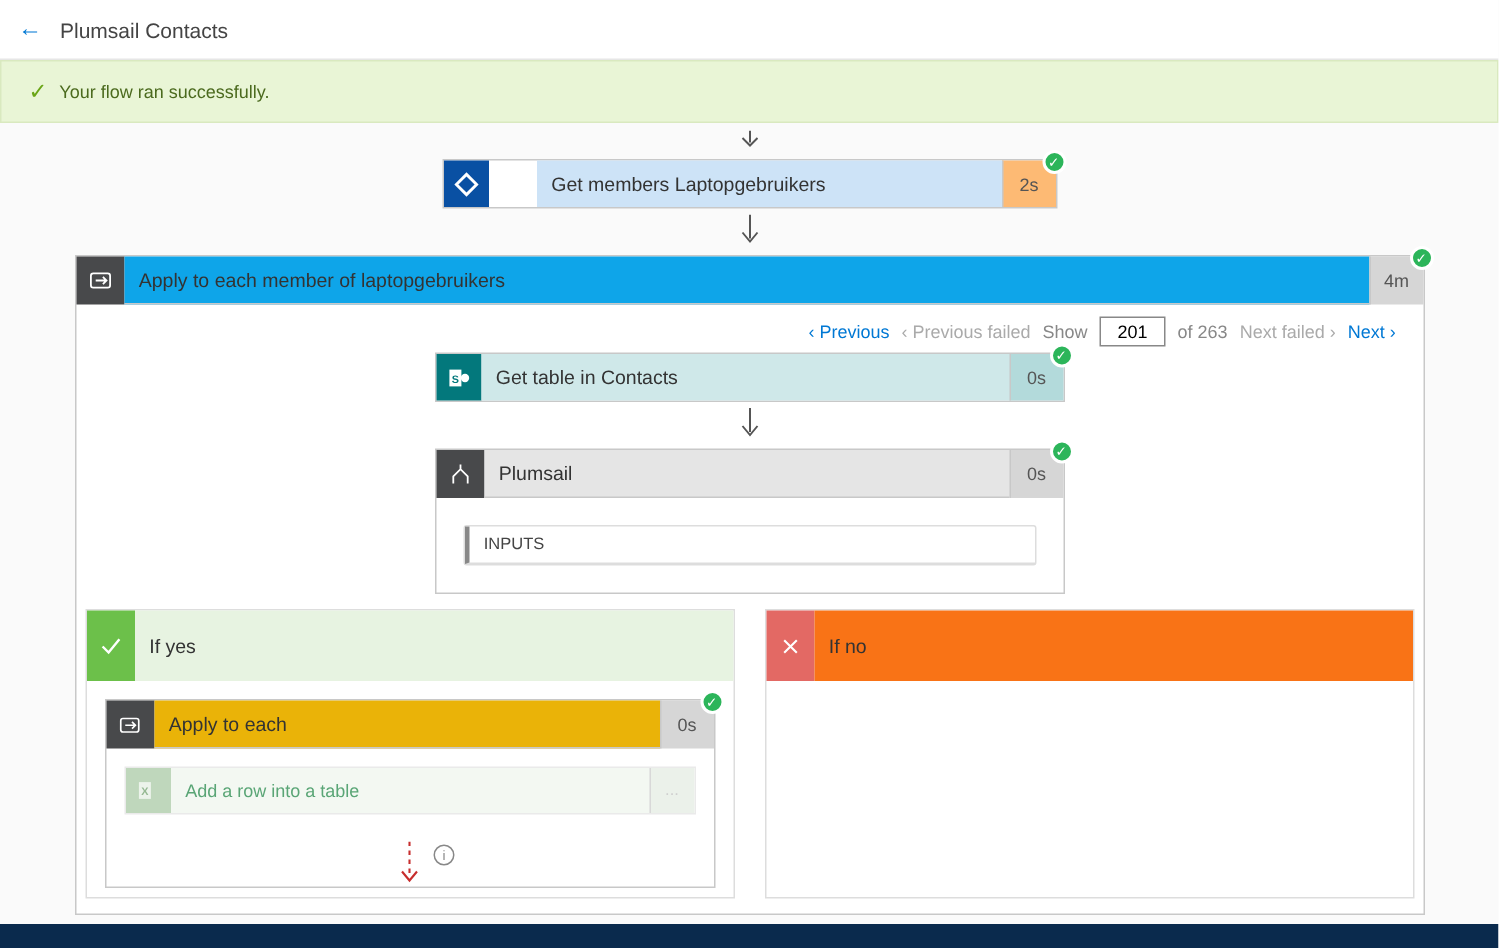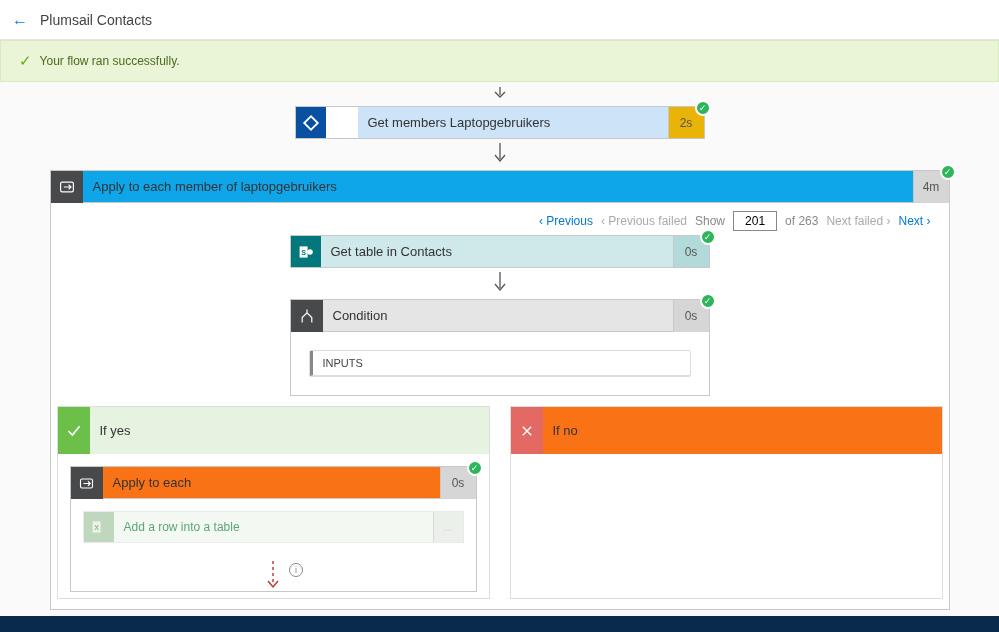--- a/index.html
+++ b/index.html
@@ -85,21 +85,21 @@
     border: 2px solid #fff;
     color: #fff;
     font-size: 9px;
     display: flex;
     align-items: center;
     justify-content: center;
   }
   .c-azuread { width: 410px; margin: 0 auto; }
   .c-azuread .card-icon { background: #0950a3; }
   .c-azuread .card-title { background: #cde3f7; margin-left: 32px; }
-  .c-azuread .card-duration { background: #eab308; }
+  .c-azuread .card-duration { background: #fdba74; }
   .loop-container {
     position: relative;
     margin: 0 auto;
     width: 900px;
     border: 1px solid #c8c8c8;
     background: #fff;
   }
   .loop-header {
     display: flex;
     align-items: stretch;
@@ -281,21 +281,21 @@
       </svg>
   </div>
 
   <div class="c-condition">
     <div class="cond-header">
       <div class="card-icon">
         <svg width="16" height="16" viewBox="0 0 20 20">
             <path d="M10 2 V6 M4 18 V12 L10 6 L16 12 V18" stroke="#fff" fill="none" stroke-width="1.5"></path>
           </svg>
       </div>
-      <div class="cond-title">Condition</div>
+      <div class="cond-title">Plumsail</div>
       <div class="card-duration">0s</div>
     </div>
     <div class="cond-body">
       <div class="inputs-box">
         <div class="inputs-title">INPUTS</div>
       </div>
     </div>
     <div class="status-badge">✓</div>
   </div>
 
@@ -311,21 +311,21 @@
       </div>
 
       <div class="inner-loop">
         <div class="loop-header">
           <div class="card-icon">
             <svg width="15" height="15" viewBox="0 0 20 20">
                 <rect x="2" y="4" width="16" height="12" rx="2" fill="none" stroke="#fff" stroke-width="1.5"></rect>
                 <path d="M6 10 H14 M12 7 L15 10 L12 13" stroke="#fff" fill="none" stroke-width="1.5"></path>
               </svg>
           </div>
-          <div class="card-title" style="background:#f97316">Apply to each</div>
+          <div class="card-title" style="background:#eab308">Apply to each</div>
           <div class="card-duration" style="background:#d6d6d6">0s</div>
         </div>
         <div class="status-badge">✓</div>
 
         <div class="faded-card">
           <div class="card-icon">
             <svg width="16" height="16" viewBox="0 0 20 20">
                 <rect x="2" y="3" width="10" height="14" fill="#fff" opacity="0.7"></rect>
                 <text x="7" y="14" font-size="9" fill="#6a9c66" text-anchor="middle" font-weight="bold">X</text>
               </svg>

